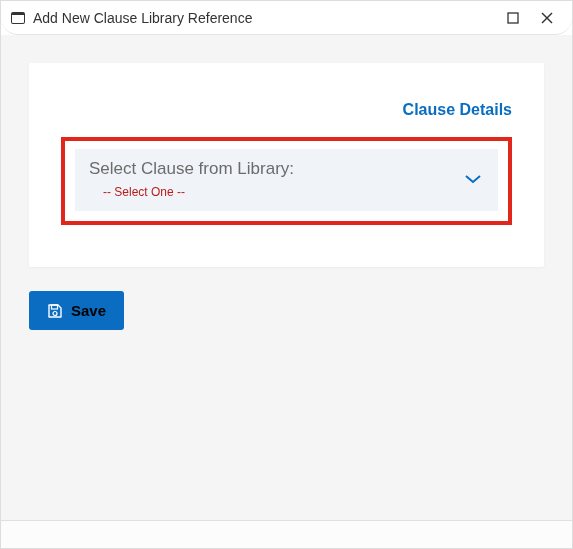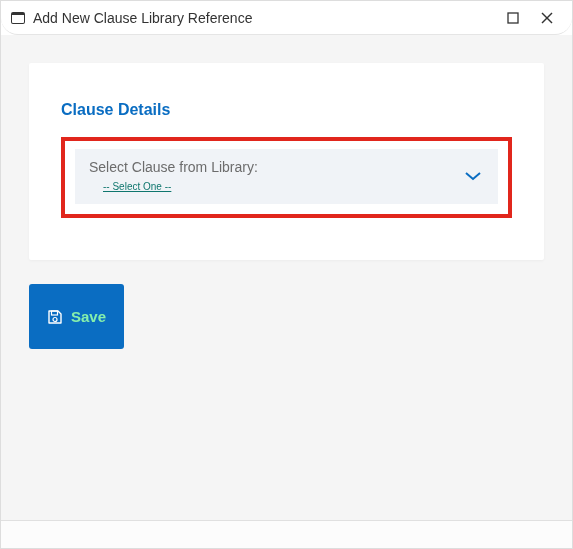--- a/index.html
+++ b/index.html
@@ -71,57 +71,57 @@
       font-size: 17px;
       font-weight: 700;
       color: #636363;
       margin-bottom: 22px;
     }
     .section-title {
       font-size: 16px;
       font-weight: 700;
       color: #0a6dc2;
       margin-bottom: 18px;
+      text-align: right;
     }
     .highlight-box {
       border: 4px solid #e1261c;
       padding: 8px 10px 10px 10px;
     }
     .select-wrap {
       background: #f0f3f7;
       padding: 10px 14px 12px 14px;
       position: relative;
     }
     .select-label {
       color: #6c6c6c;
-      font-size: 14px;
+      font-size: 17px;
       margin-bottom: 6px;
     }
     .select-value {
-      color: #0f766e;
-      font-size: 10px;
+      color: #b91c1c;
+      font-size: 12px;
       padding-left: 14px;
-      text-decoration: underline;
     }
     .chevron {
       position: absolute;
       right: 16px;
       top: 50%;
       transform: translateY(-50%);
     }
     .save-btn {
       margin-top: 24px;
       display: inline-flex;
       align-items: center;
       gap: 8px;
       background: #0a6dc2;
-      color: #86efac;
+      color: #000000;
       font-size: 15px;
       font-weight: 600;
-      padding: 24px 18px;
+      padding: 11px 18px;
       border: none;
       border-radius: 3px;
       cursor: pointer;
     }
     .save-btn svg { display: block; }
     .footer-bar {
       height: 28px;
       border-top: 1px solid #e0e0e0;
       background: #fcfcfc;
     }

